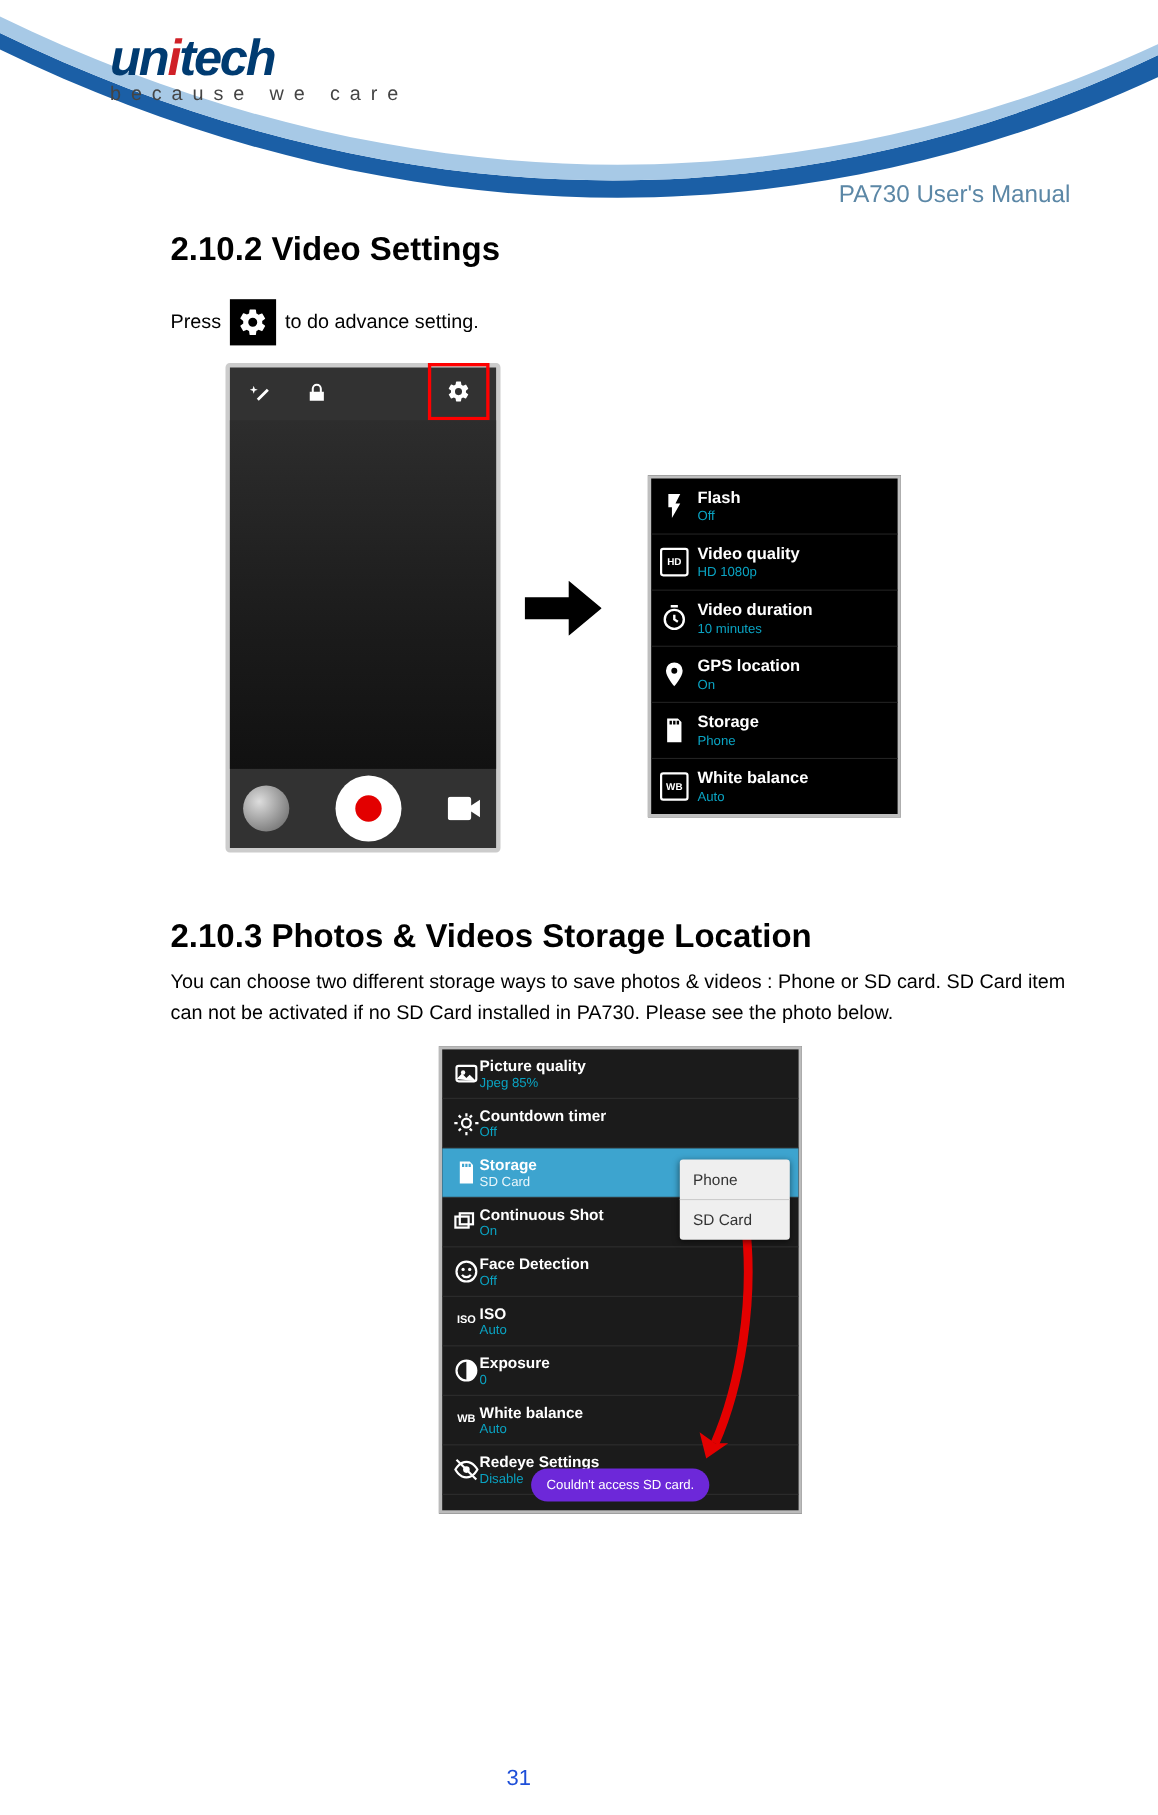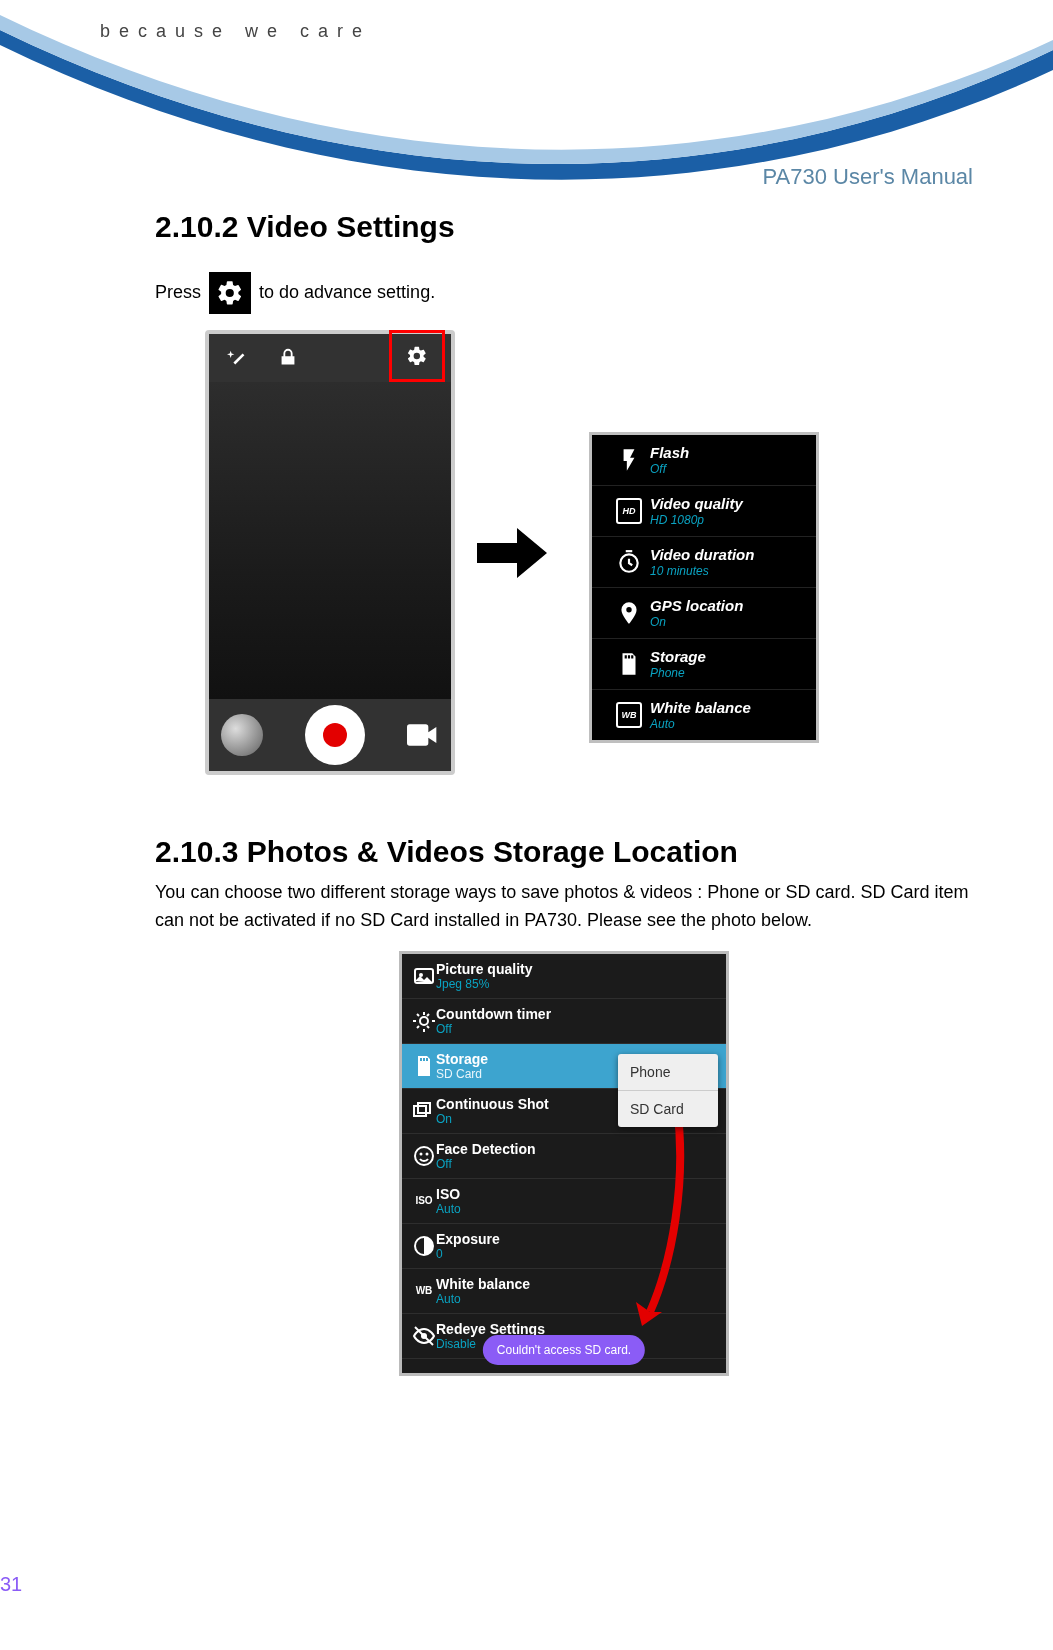--- a/index.html
+++ b/index.html
@@ -128,24 +128,23 @@
   .settings-panel {
     width: 230px;
     background: #000;
     border: 3px solid #bfbfbf;
     margin-left: 20px;
     margin-top: 70px;
     font-size: 15px;
   }
   .settings-panel .item {
     display:flex; align-items:center;
-    padding: 9px 24px;
+    padding: 9px 8px;
     gap: 8px;
     border-bottom: 1px solid #222;
-    font-style: italic;
   }
   .settings-panel .item:last-child { border-bottom:none; }
   .settings-panel .ic {
     width:26px; height:26px; flex:0 0 26px;
     fill:#fff; color:#fff;
     display:flex; align-items:center; justify-content:center;
     font-size: 11px; font-weight: bold;
   }
   .settings-panel .txt .lbl { color:#fff; font-weight:bold; font-size:15px; }
   .settings-panel .txt .val { color:#0aa3c2; font-size:12px; margin-top:1px;}
@@ -187,54 +186,57 @@
     border-radius:3px;
     box-shadow: 0 2px 6px rgba(0,0,0,.5);
     font-size:14px;
     z-index:3;
   }
   .popup div { padding:10px 12px; color:#333; border-bottom:1px solid #ccc;}
   .popup div:last-child { border-bottom:none; }
   .toast {
     position:absolute;
     bottom: 8px; left:50%; transform:translateX(-50%);
-    background:#8b5cf6; color:#fff;
+    background:#6d28d9; color:#fff;
     font-size:12px;
     padding:8px 14px;
     border-radius:18px;
     z-index:3;
     white-space:nowrap;
   }
   .red-arrow {
     position:absolute;
     top: 148px; right: 34px;
     width: 60px; height: 230px;
     z-index:2;
   }
   .red-arrow svg { width:100%; height:100%; }
   
   .footer {
     position:absolute;
-    bottom: 54px; left: 0; right: 80px;
-    display:flex; justify-content:space-between;
-    font-size: 15px; color:#8b5cf6;
+    bottom: 21px; left: 0; right: 80px;
+    display:flex; justify-content:center;
+    font-size: 15px; color:#1d4ed8;
   }
   .footer .pg { margin-right: 30px; font-size: 20px;}
   .footer .legal { text-align:left; line-height:1.3; }
 </style>
 </head>
 <body>
 
 <div class="header-swoosh">
   <svg viewBox="0 0 1053 200" preserveAspectRatio="none">
     <path d="M0,30 C350,200 720,210 1053,50 L1053,70 C720,225 350,215 0,45 Z" fill="#1b5fa6"></path>
     <path d="M0,30 C350,200 720,210 1053,50 L1053,40 C720,195 350,185 0,15 Z" fill="#a7c9e6"></path>
   </svg>
 </div>
 <div class="logo">
+  <div class="brand">
+    <span>un</span><span class="dot">i</span><span>tech</span>
+  </div>
   <div class="tag">because we care</div>
 </div>
 <div class="doc-title">PA730 User's Manual</div>
 
 <div class="content">
 
   <div class="h2">2.10.2 Video Settings</div>
   <div class="para inline">
     <span>Press</span>
     <span class="gear-small">

